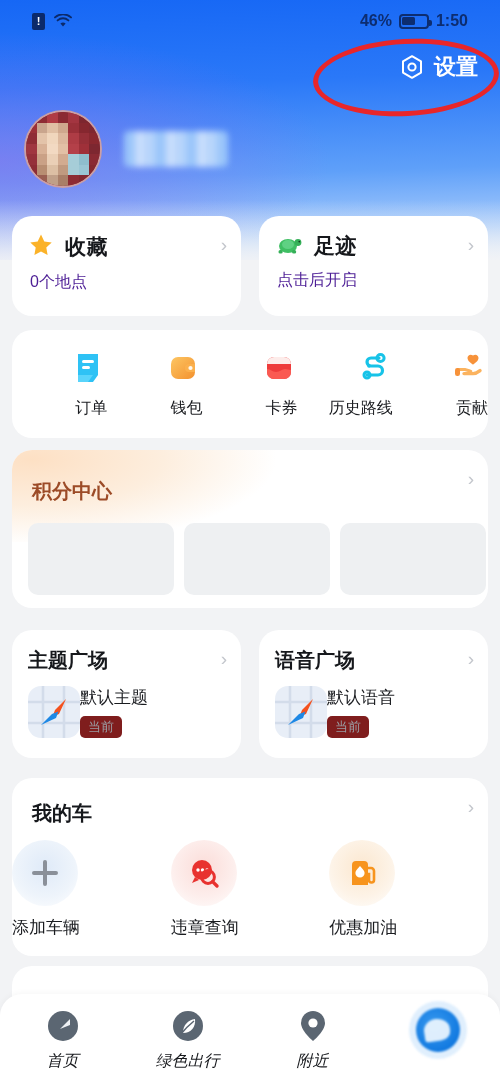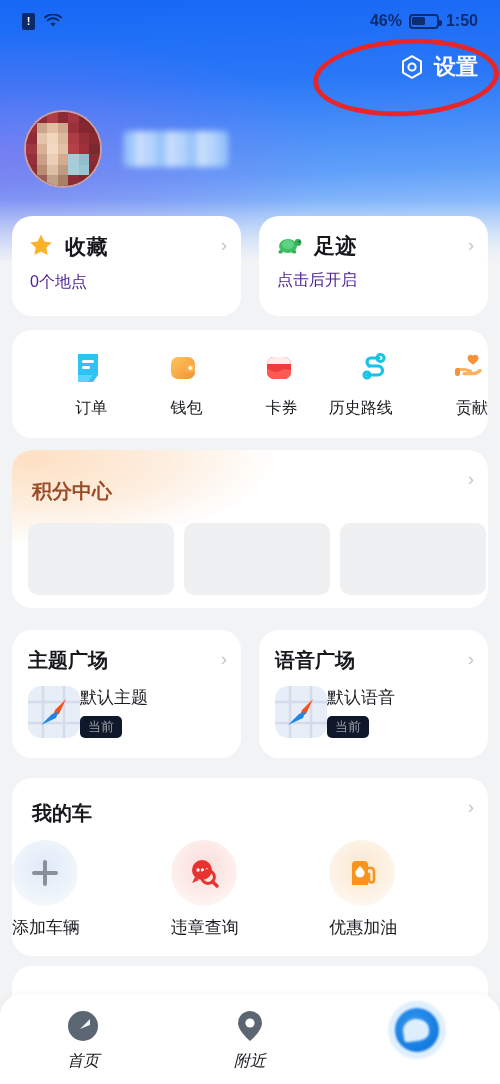--- a/index.html
+++ b/index.html
@@ -21,21 +21,21 @@
   }
   .header-fade {
     position:absolute; left:0; top:200px; width:500px; height:70px;
     background:linear-gradient(180deg, rgba(242,243,245,0) 0%, rgba(242,243,245,1) 100%);
   }
 
   
   .statusbar {
     position:absolute; left:0; top:0; width:500px; height:42px;
     display:flex; align-items:center; justify-content:space-between;
-    padding:0 22px; color:#0b2a6b; font-size:16px; font-weight:700;
+    padding:0 32px; color:#0b2a6b; font-size:16px; font-weight:700;
   }
   .sb-left { display:flex; align-items:center; gap:9px; }
   .sb-right { display:flex; align-items:center; gap:7px; color:#0d2d70; }
   .sim-ico { width:13px; height:17px; background:#0b2a6b; border-radius:2px; position:relative; }
   .sim-ico::after { content:"!"; position:absolute; inset:0; color:#fff; font-size:11px;
                     display:flex; align-items:center; justify-content:center; font-weight:700; }
   .wifi-ico { width:18px; height:14px; position:relative; }
   .batt { width:30px; height:15px; border:2px solid #0d2d70; border-radius:4px; position:relative; }
   .batt::after { content:""; position:absolute; right:-5px; top:4px; width:3px; height:6px;
                  background:#0d2d70; border-radius:0 2px 2px 0; }
@@ -103,21 +103,21 @@
   .skel { width:146px; height:72px; background:#eef0f2; border-radius:10px; }
 
   
   .row-cards2 { position:absolute; left:12px; top:630px; width:476px; display:flex; gap:18px; z-index:3; }
   .tvcard { flex:1; height:128px; padding:17px 16px 0 16px; }
   .tv-title { font-size:20px; font-weight:700; color:#16181c; }
   .tv-body { display:flex; align-items:center; margin-top:12px; }
   .map-ico { width:52px; height:52px; border-radius:13px; flex:none; }
   .tv-name { font-size:17px; color:#1a1c20; font-weight:500; }
   .tv-badge { display:inline-block; margin-top:7px; font-size:13px; color:#9a9da3;
-              background:#0f172a; border-radius:5px; padding:2px 8px; }
+              background:#7f1d1d; border-radius:5px; padding:2px 8px; }
 
   
   .mycar { position:absolute; left:12px; top:778px; width:476px; height:178px; z-index:3; }
   .mycar-title { position:absolute; left:20px; top:22px; font-size:20px; font-weight:700; color:#16181c; }
   .carrow { position:absolute; left:0; top:62px; width:476px; display:flex; }
   .ci { flex:1; display:flex; flex-direction:column; align-items:flex-start; gap:10px; }
   .ci-bubble { width:66px; height:66px; border-radius:50%; display:flex; align-items:center; justify-content:center; }
   .ci-label { font-size:17px; color:#1a1c20; }
 
   .partial-card { position:absolute; left:12px; top:966px; width:476px; height:60px;
@@ -432,20 +432,30 @@
           <circle cx="18" cy="18" r="15" fill="#5b6672"></circle>
           <path d="M25 11 15 21l-4 4 10-10z" fill="#fff"></path>
           <path d="M25 11 15 21l10-4z" fill="#eef1f4"></path>
         </svg>
       </span>
       <span class="nav-label">首页</span>
     </div>
     <div class="nav-item">
       <span class="nav-ico">
         <svg viewBox="0 0 36 36" width="36" height="36">
+          <circle cx="18" cy="18" r="15" fill="#5b6672"></circle>
+          <path d="M25 11c1 8-4 14-12 14 0-8 5-13 12-14z" fill="#fff"></path>
+          <path d="M11 26c4-5 8-9 13-13" stroke="#5b6672" stroke-width="1.6" fill="none"></path>
+        </svg>
+      </span>
+      <span class="nav-label">绿色出行</span>
+    </div>
+    <div class="nav-item">
+      <span class="nav-ico">
+        <svg viewBox="0 0 36 36" width="36" height="36">
           <path d="M18 3a12 12 0 0 1 12 12c0 8-12 18-12 18S6 23 6 15A12 12 0 0 1 18 3z" fill="#5b6672"></path>
           <circle cx="18" cy="15" r="4.6" fill="#fff"></circle>
         </svg>
       </span>
       <span class="nav-label">附近</span>
     </div>
     <div class="nav-item">
       <span class="nav-avatar"></span>
       <span class="nav-label"></span>
     </div>

